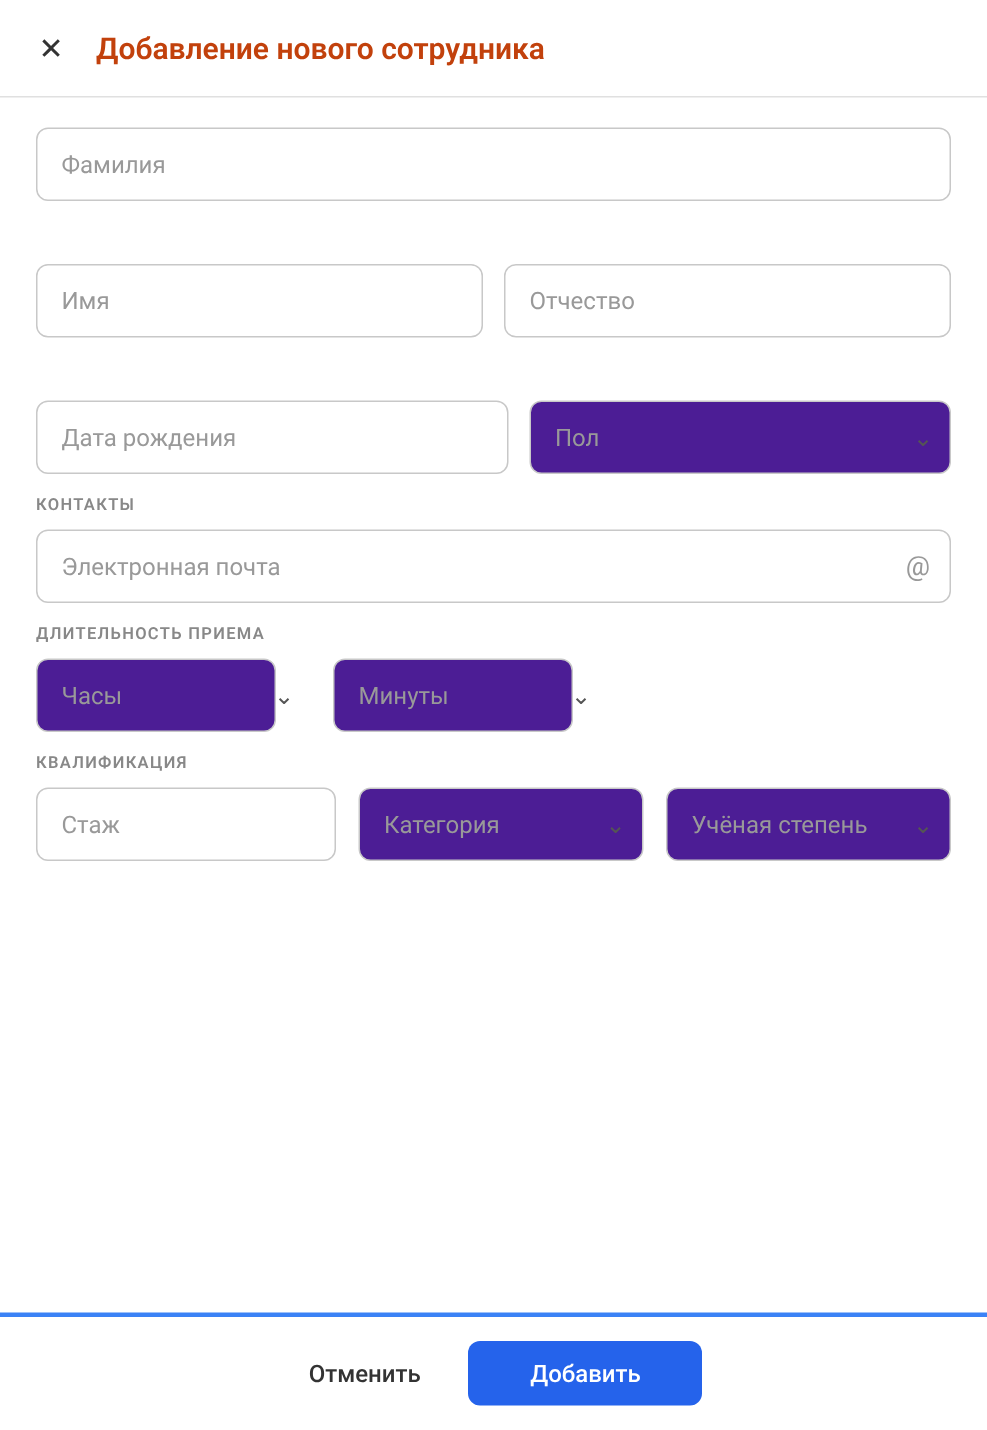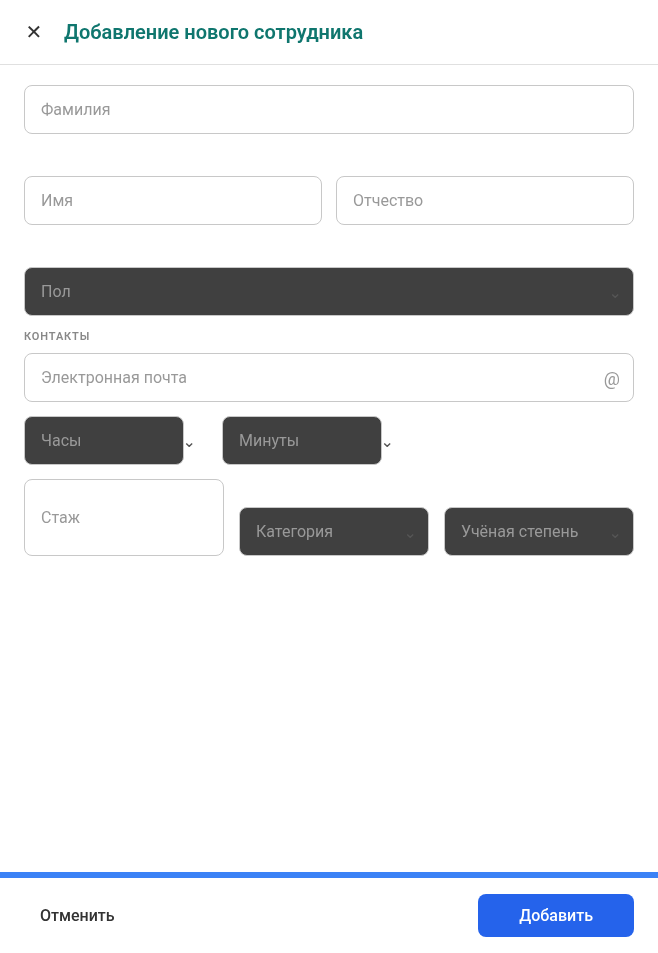--- a/index.html
+++ b/index.html
@@ -37,21 +37,21 @@
       border: none;
       background: none;
       padding: 0;
       color: #333;
       font-size: 20px;
     }
 
     .header-title {
       font-size: 20px;
       font-weight: 600;
-      color: #0f766e;
+      color: #c2410c;
     }
 
     .form-content {
       flex: 1;
       padding: 20px 24px;
       overflow-y: auto;
     }
 
     .form-row {
       margin-bottom: 14px;
@@ -121,21 +121,21 @@
     }
 
     .select-field {
       appearance: none;
       -webkit-appearance: none;
       border: 1.5px solid #c8c8c8;
       border-radius: 8px;
       padding: 14px 40px 14px 16px;
       font-size: 16px;
       color: #999;
-      background: #404040;
+      background: #4c1d95;
       cursor: pointer;
       outline: none;
       width: 100%;
     }
 
     .chevron-icon {
       position: absolute;
       right: 12px;
       top: 50%;
       transform: translateY(-50%);
@@ -163,29 +163,28 @@
       gap: 15px;
       margin-bottom: 14px;
     }
 
     .stazh-input {
       width: 200px;
     }
 
     .qual-row .select-wrapper {
       flex: 1;
-      margin-top: 28px;
     }
 
     .footer {
       display: flex;
       align-items: center;
-      justify-content: space-between;
+      justify-content: center;
       padding: 16px 24px;
-      border-top: 6px solid #3b82f6;
+      border-top: 3px solid #3b82f6;
       gap: 16px;
       flex-shrink: 0;
       background: #fff;
     }
 
     .btn-cancel {
       background: none;
       border: none;
       font-size: 16px;
       color: #333;
@@ -220,39 +219,41 @@
   <div class="form-row">
     <input class="input-field" type="text" placeholder="Фамилия" style="">
   </div>
 
   <div class="form-row-two">
     <input class="input-field" type="text" placeholder="Имя" style="">
     <input class="input-field" type="text" placeholder="Отчество" style="">
   </div>
 
   <div class="form-row-two">
+    <input class="input-field" type="text" placeholder="Дата рождения" style="">
     <div class="select-wrapper full">
       <select class="select-field">
         <option value="" disabled="" selected="">Пол</option>
         <option value="male">Мужской</option>
         <option value="female">Женский</option>
       </select>
       <span class="chevron-icon">⌄</span>
     </div>
   </div>
 
   <div class="section-label">КОНТАКТЫ</div>
 
   <div class="form-row">
     <div class="email-wrapper">
       <input class="input-field" type="email" placeholder="Электронная почта" style="">
       <span class="at-icon">@</span>
     </div>
   </div>
 
+  <div class="section-label">ДЛИТЕЛЬНОСТЬ ПРИЕМА</div>
 
   <div class="duration-row">
     <div class="select-wrapper">
       <select class="select-field">
         <option value="" disabled="" selected="">Часы</option>
         <option value="0">0</option>
         <option value="1">1</option>
         <option value="2">2</option>
         <option value="3">3</option>
         <option value="4">4</option>
@@ -264,20 +265,21 @@
         <option value="" disabled="" selected="">Минуты</option>
         <option value="0">0</option>
         <option value="15">15</option>
         <option value="30">30</option>
         <option value="45">45</option>
       </select>
       <span class="chevron-icon">⌄</span>
     </div>
   </div>
 
+  <div class="section-label">КВАЛИФИКАЦИЯ</div>
 
   <div class="qual-row">
     <input class="input-field stazh-input" type="text" placeholder="Стаж" style="">
     <div class="select-wrapper">
       <select class="select-field">
         <option value="" disabled="" selected="">Категория</option>
         <option value="1">Первая</option>
         <option value="2">Вторая</option>
         <option value="3">Высшая</option>
       </select>

